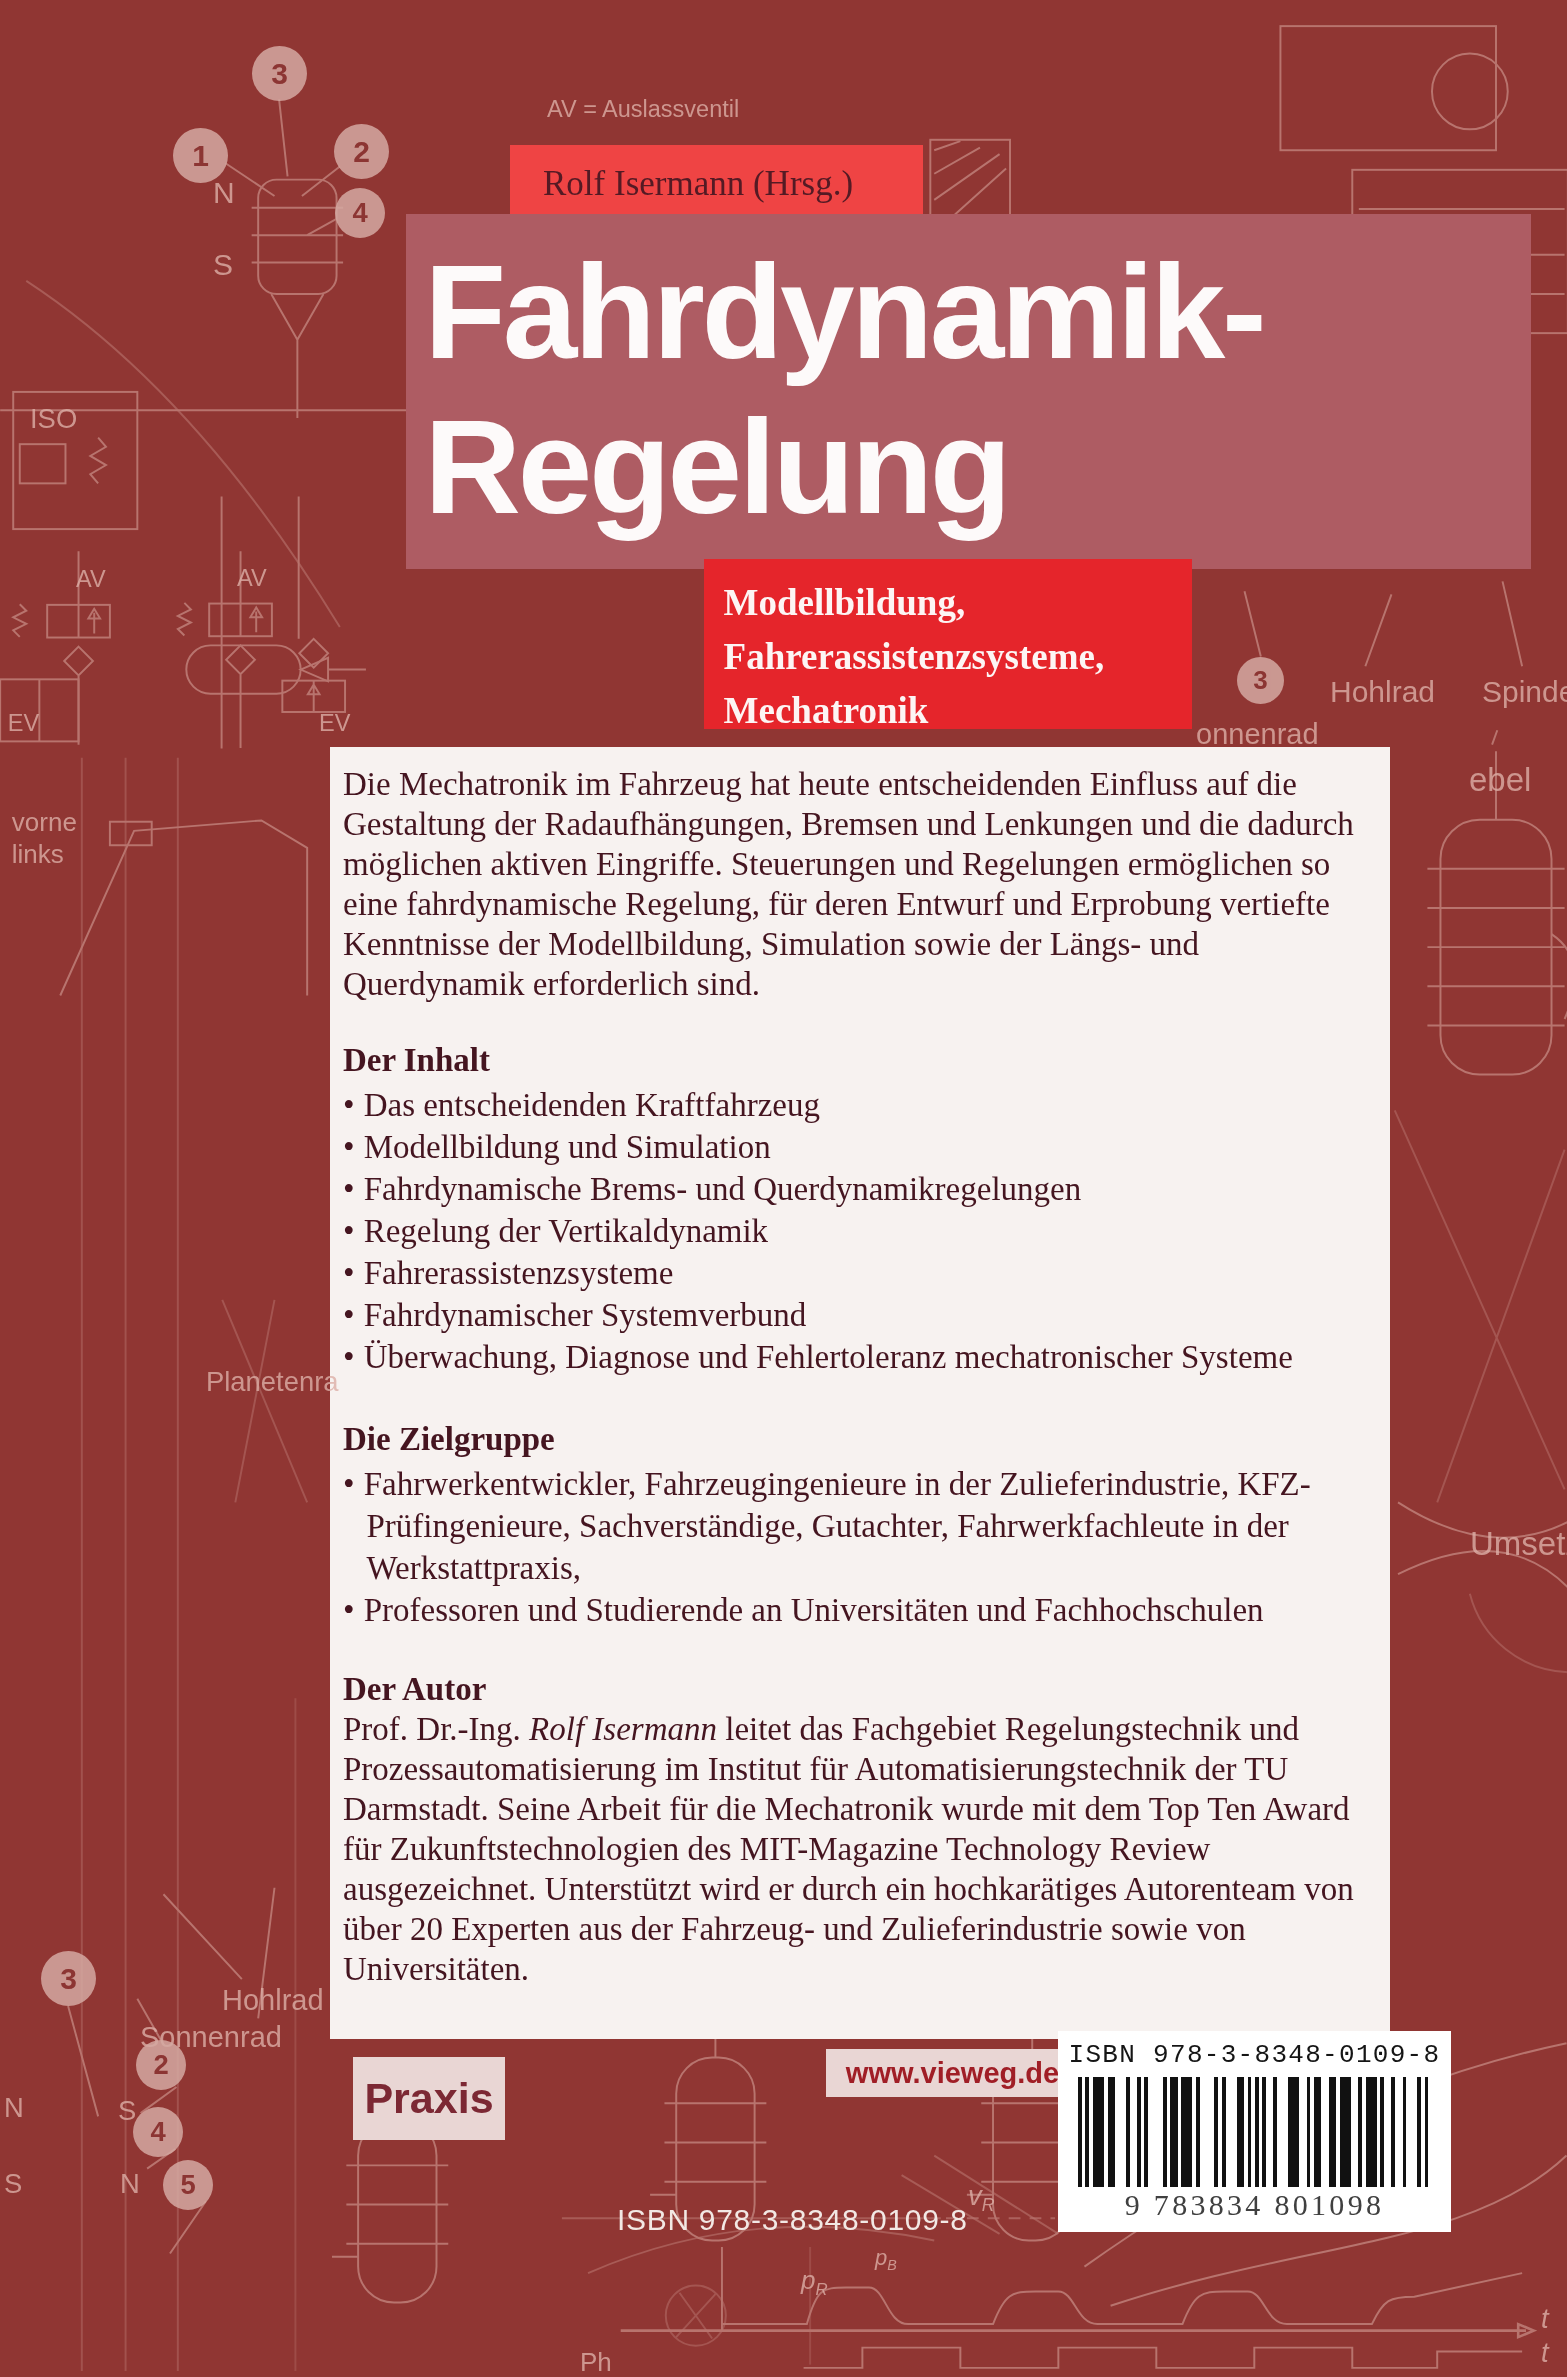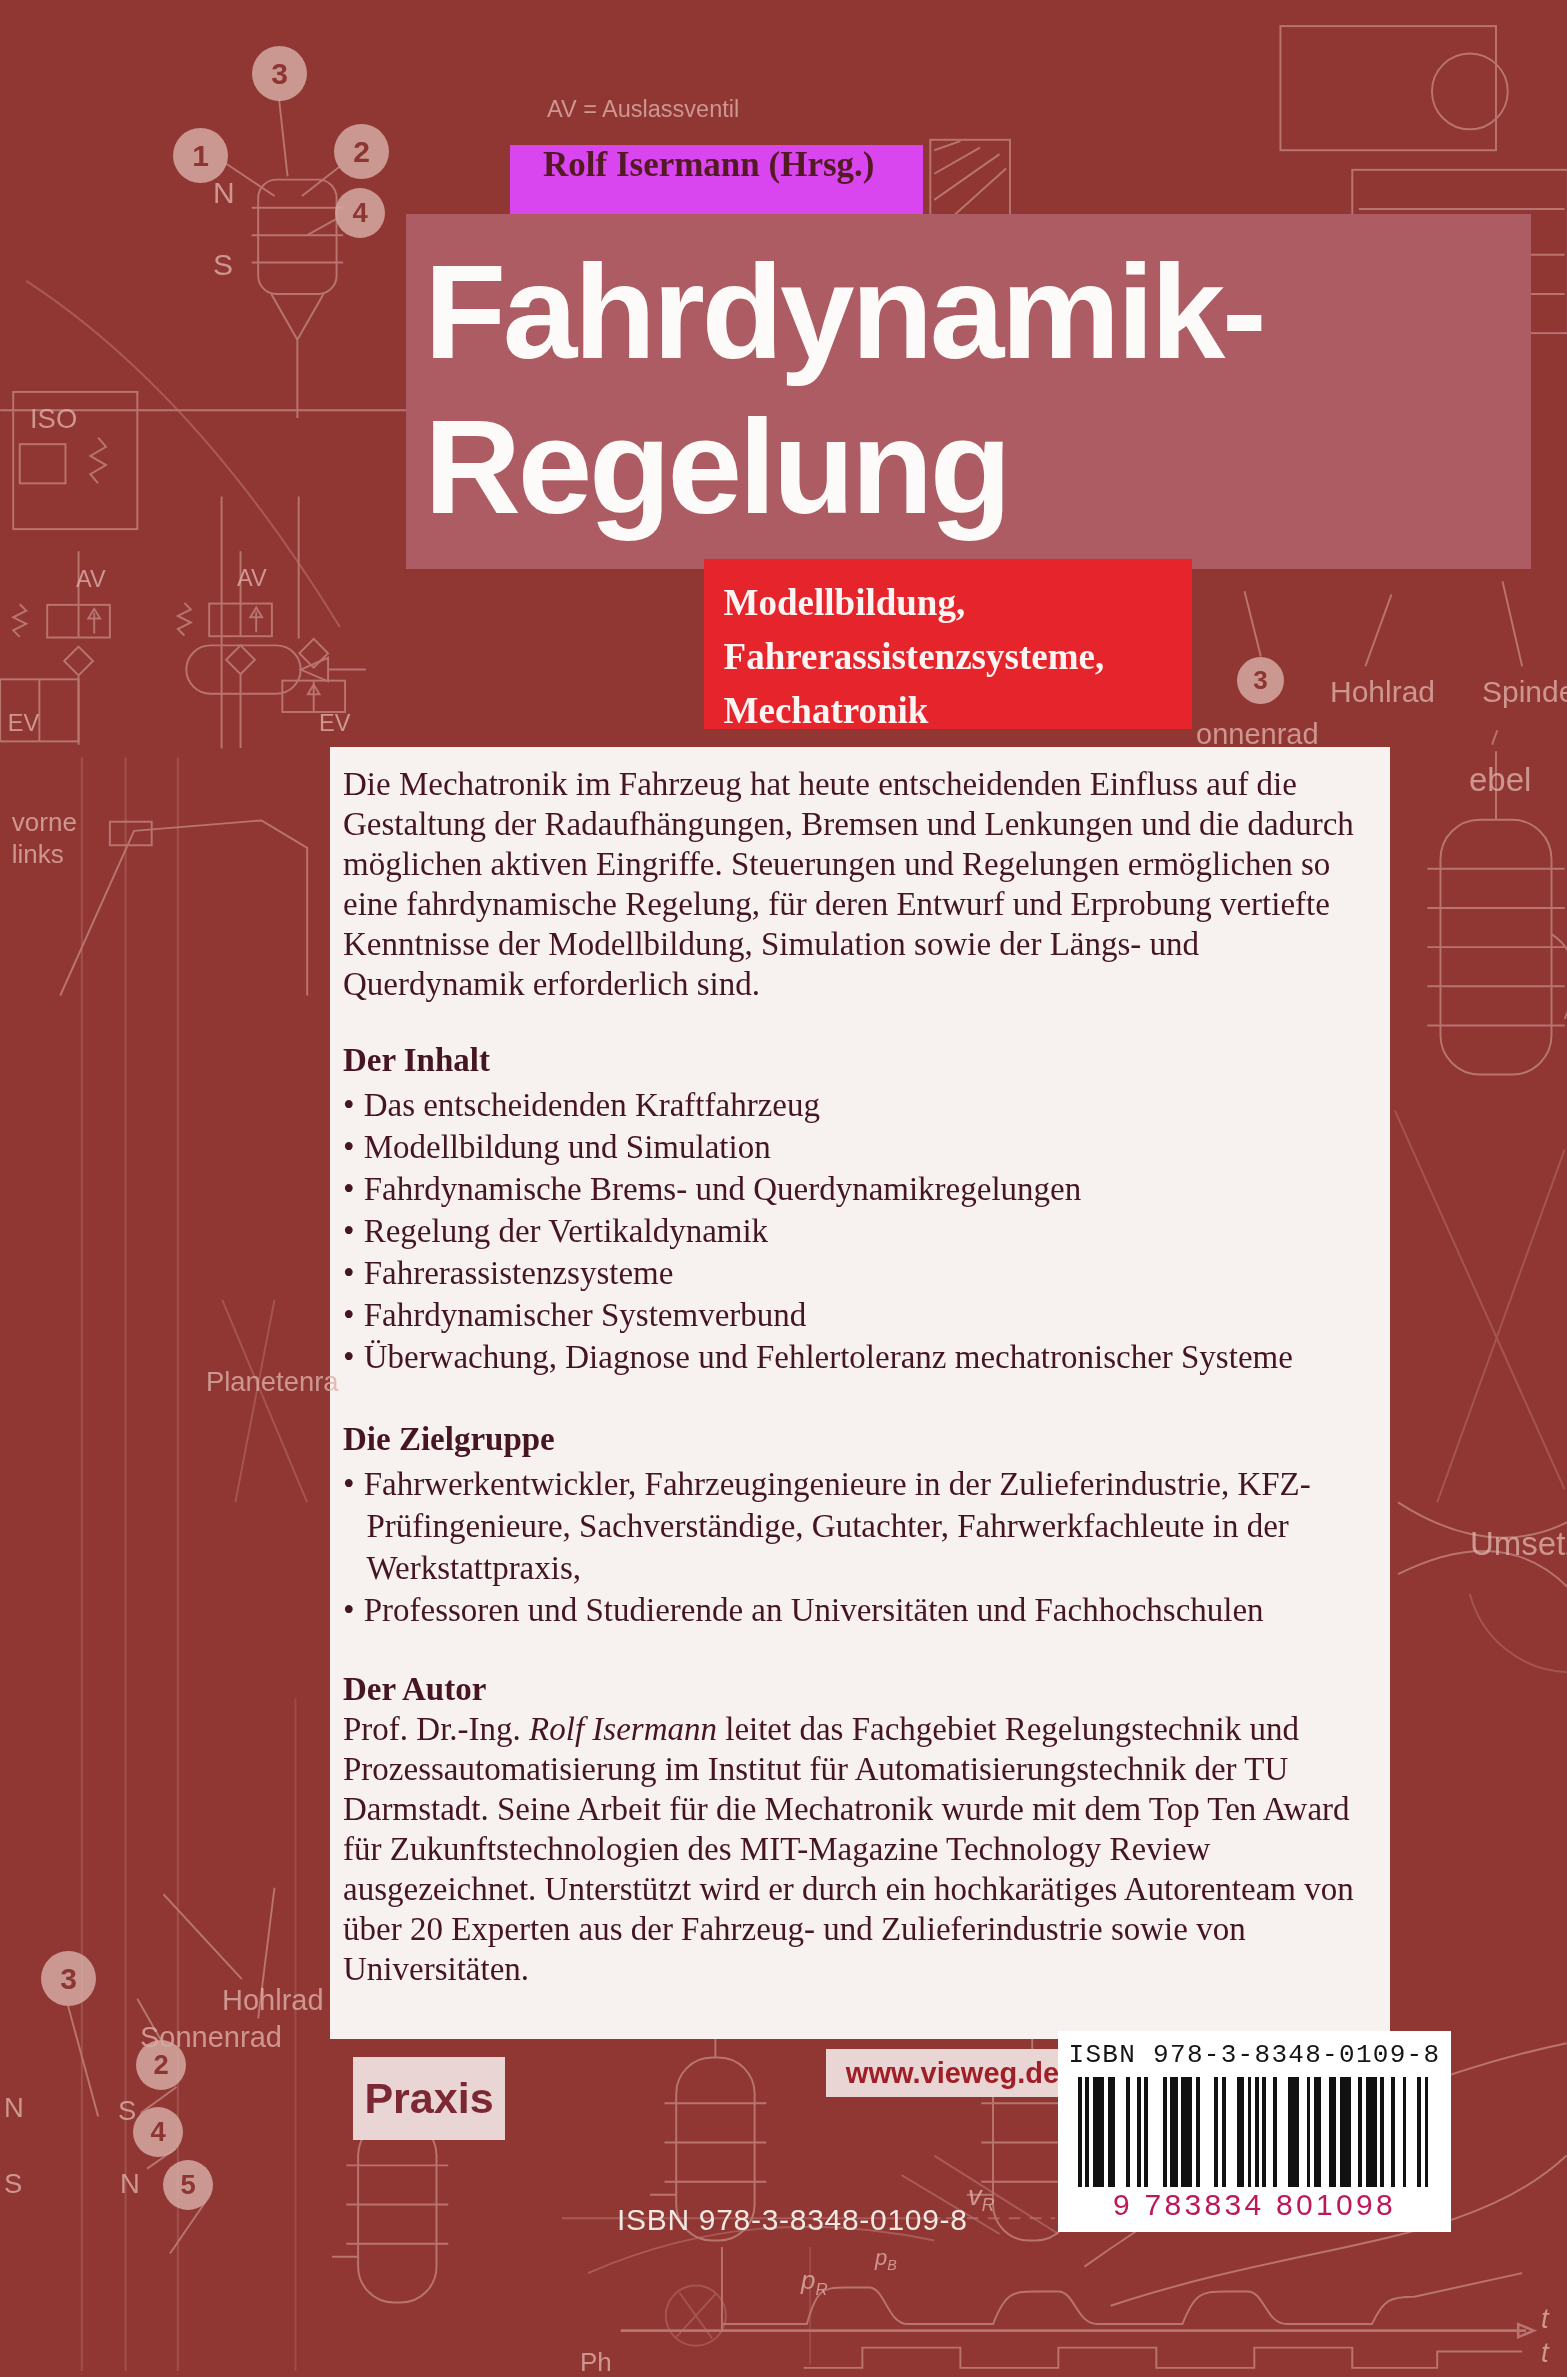--- a/index.html
+++ b/index.html
@@ -17,22 +17,22 @@
   }
   .bg-label sub{font-size:65%;}
   .circle-num{
     position:absolute;border-radius:50%;background:#d5a9a2;opacity:.85;
     color:#8c3533;font-family:"Liberation Sans",sans-serif;font-weight:700;
     display:flex;align-items:center;justify-content:center;
   }
   
   .author-box{
     position:absolute;left:510px;top:145px;width:413px;height:78px;
-    background:#d946ef;display:flex;align-items:flex-start;padding-left:33px;
-    color:#541a24;font-weight:700;font-size:35px;
+    background:#ef4444;display:flex;align-items:center;padding-left:33px;
+    color:#541a24;font-weight:400;font-size:35px;
   }
   .title-band{
     position:absolute;left:382px;top:214px;width:1125px;height:355px;
     background:#ae5c63;padding:19.6px 0 0 18.3px;margin-left:24px;
   }
   .title-band h1{
     margin:0;font-family:"Liberation Sans",sans-serif;font-weight:700;
     font-size:134px;line-height:155px;letter-spacing:-3.3px;color:#fdfafa;
   }
   .subtitle-box{
@@ -82,21 +82,21 @@
   .barcode-isbn{
     font-family:"Liberation Mono",monospace;font-size:26px;color:#151515;
     letter-spacing:1.3px;white-space:nowrap;
   }
   .bars{
     width:353px;height:110px;margin:6.5px auto 0 auto;display:flex;
   }
   .bars .m{height:100%;width:3.7px;}
   .bars .m.b{background:#111111;}
   .barcode-digits{
-    font-family:Liberation Sans, sans-serif;font-size:30px;color:#be185d;
+    font-family:Liberation Serif, serif;font-size:30px;color:#404040;
     letter-spacing:3.3px;margin-top:1.3px;white-space:nowrap;
   }
   .isbn-bottom{
     position:absolute;left:617px;top:2203px;
     color:#f2e8e4;font-family:"Liberation Sans",sans-serif;font-size:30px;letter-spacing:0.7px;
     white-space:nowrap;
   }
 </style>
 </head>
 <body data-name="book-back-cover">

